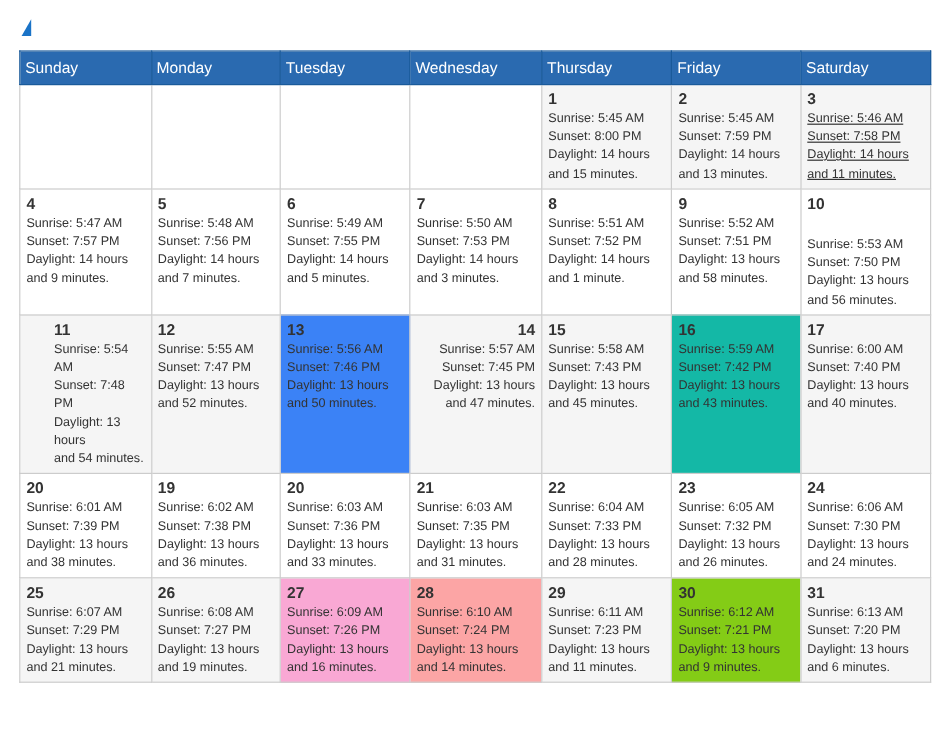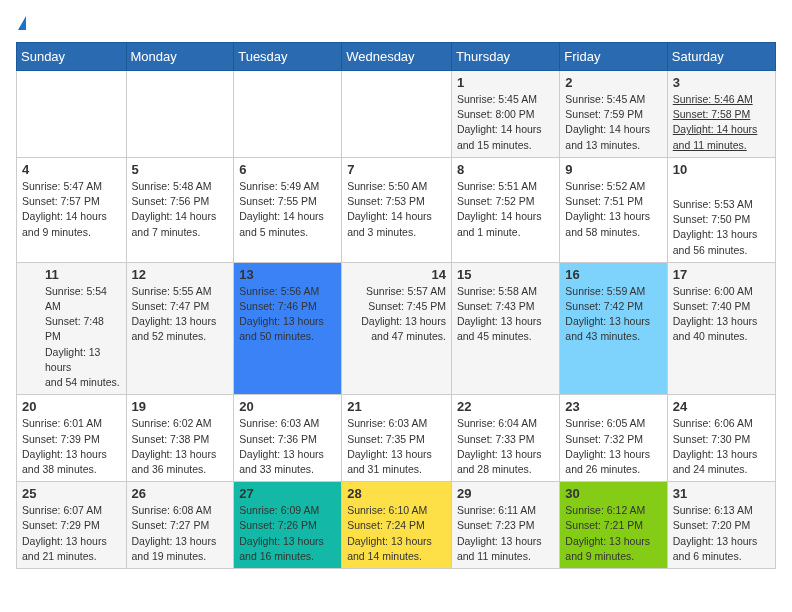--- a/index.html
+++ b/index.html
@@ -237,21 +237,21 @@
 Daylight: 13 hours
 and 47 minutes.</div>
         </td>
         <td style="background: rgb(245, 245, 245);">
           <span class="day-num">15</span>
           <div class="day-info" style="white-space: pre-line;">Sunrise: 5:58 AM
 Sunset: 7:43 PM
 Daylight: 13 hours
 and 45 minutes.</div>
         </td>
-        <td style="background: #7dd3fc;">
+        <td style="background: #14b8a6;">
           <span class="day-num">16</span>
           <div class="day-info" style="white-space: pre-line;">Sunrise: 5:59 AM
 Sunset: 7:42 PM
 Daylight: 13 hours
 and 43 minutes.</div>
         </td>
         <td style="background: rgb(245, 245, 245);">
           <span class="day-num">17</span>
           <div class="day-info" style="white-space: pre-line;">Sunrise: 6:00 AM
 Sunset: 7:40 PM
@@ -318,28 +318,28 @@
 Daylight: 13 hours
 and 21 minutes.</div>
         </td>
         <td style="background: rgb(245, 245, 245);">
           <span class="day-num">26</span>
           <div class="day-info" style="white-space: pre-line;">Sunrise: 6:08 AM
 Sunset: 7:27 PM
 Daylight: 13 hours
 and 19 minutes.</div>
         </td>
-        <td style="background: #14b8a6;">
+        <td style="background: #f9a8d4;">
           <span class="day-num">27</span>
           <div class="day-info" style="white-space: pre-line;">Sunrise: 6:09 AM
 Sunset: 7:26 PM
 Daylight: 13 hours
 and 16 minutes.</div>
         </td>
-        <td style="background: #fde047;">
+        <td style="background: #fca5a5;">
           <span class="day-num">28</span>
           <div class="day-info" style="white-space: pre-line;">Sunrise: 6:10 AM
 Sunset: 7:24 PM
 Daylight: 13 hours
 and 14 minutes.</div>
         </td>
         <td style="background: rgb(245, 245, 245);">
           <span class="day-num">29</span>
           <div class="day-info" style="white-space: pre-line;">Sunrise: 6:11 AM
 Sunset: 7:23 PM

